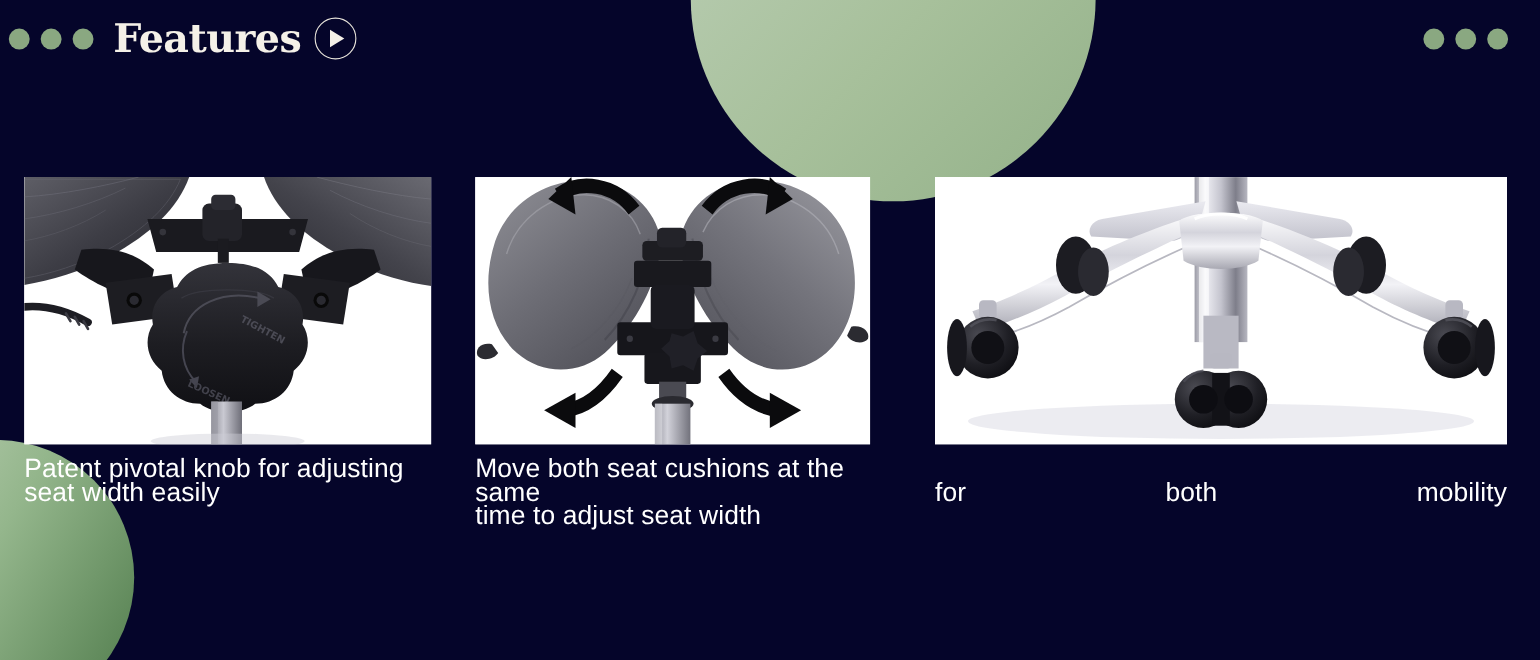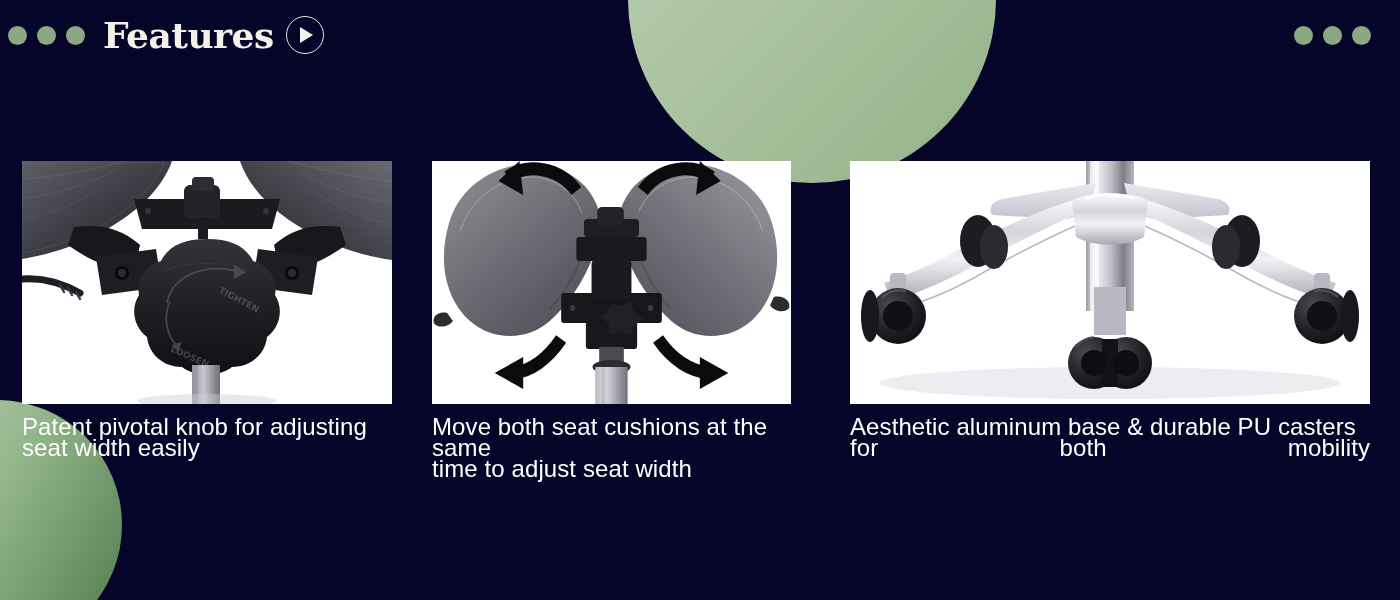--- a/index.html
+++ b/index.html
@@ -382,16 +382,16 @@
 
         <rect x="250" y="160" width="20" height="14" rx="4" fill="#b8b8c2"></rect>
         <circle cx="244" cy="202" r="26" fill="url(#wheelG)"></circle>
         <circle cx="276" cy="202" r="26" fill="url(#wheelG)"></circle>
         <rect x="252" y="178" width="16" height="48" fill="#121217"></rect>
         <circle cx="244" cy="202" r="13" fill="#0d0d12"></circle>
         <circle cx="276" cy="202" r="13" fill="#0d0d12"></circle>
         <path d="M226 186 a26 26 0 0 1 18 -10" fill="none" stroke="#4e4e57" stroke-width="2.2" opacity="0.8"></path>
       </svg>
     </div>
-    <div class="caption justify"><span>Aesthetic aluminum base &amp; durable PU casters</span><br><span>for both mobility</span></div>
+    <div class="caption justify"><br><span>for both mobility</span></div>
   </div>
 
 </div>
 
 </body></html>

